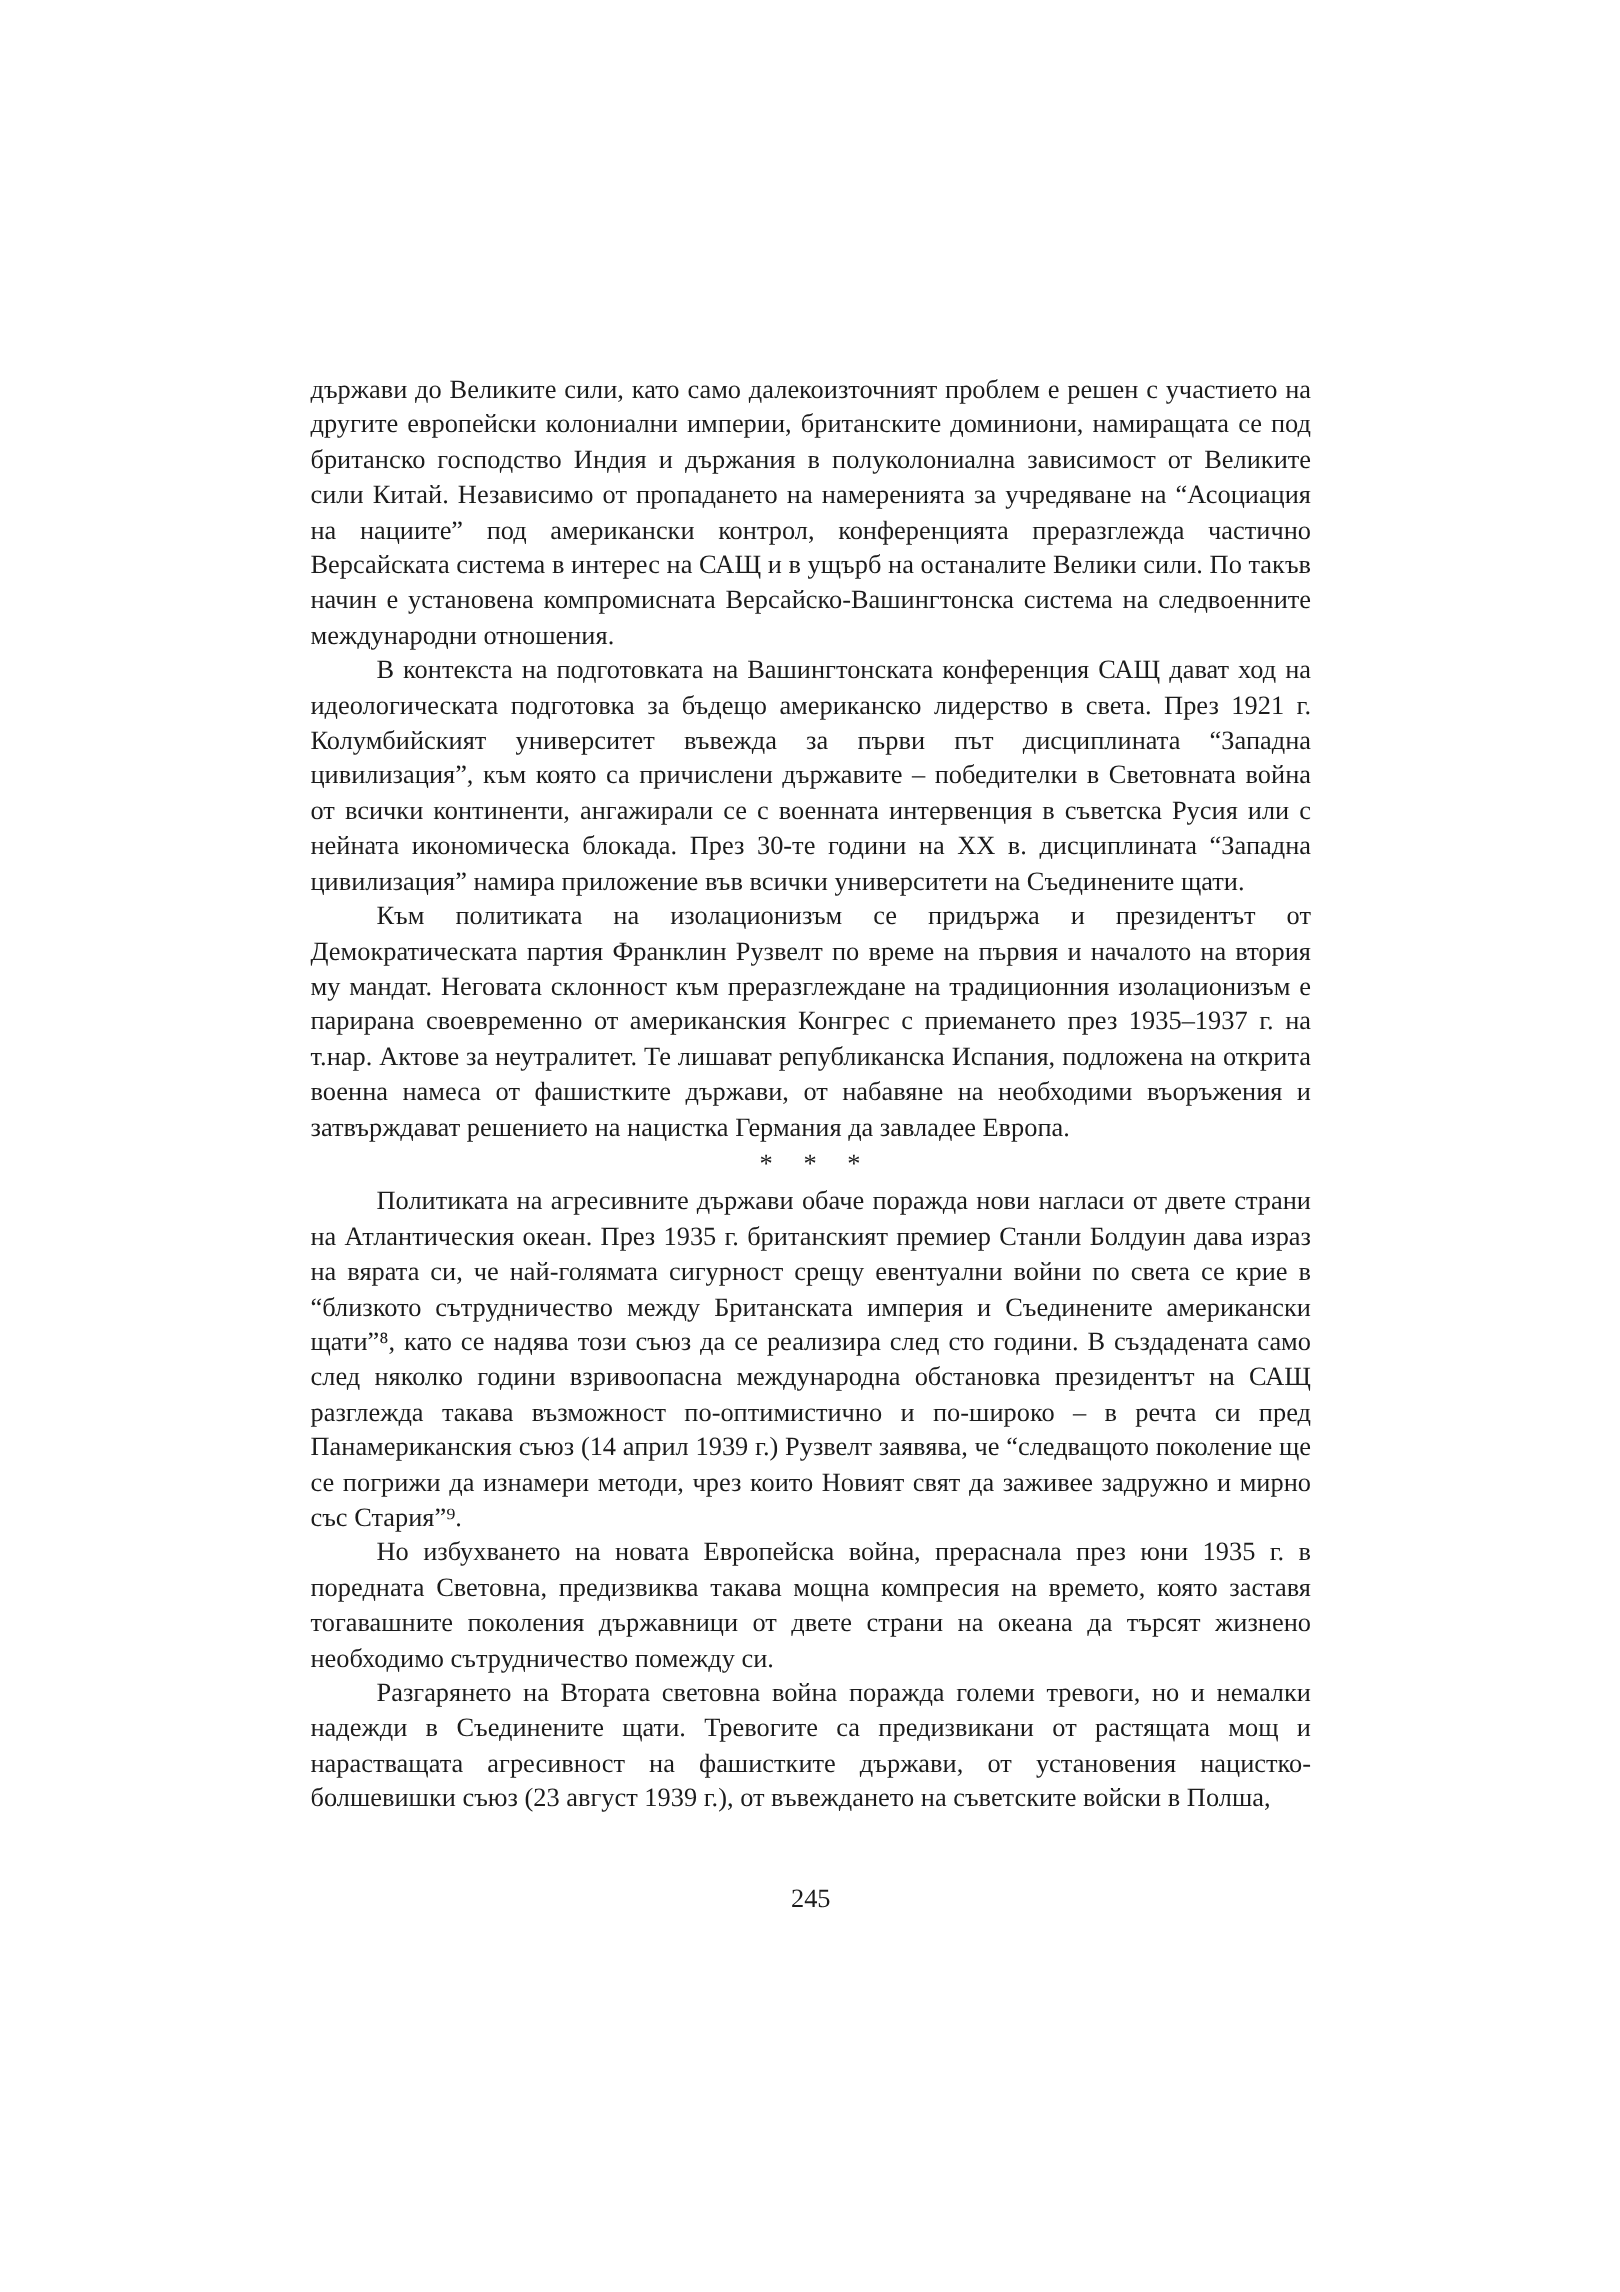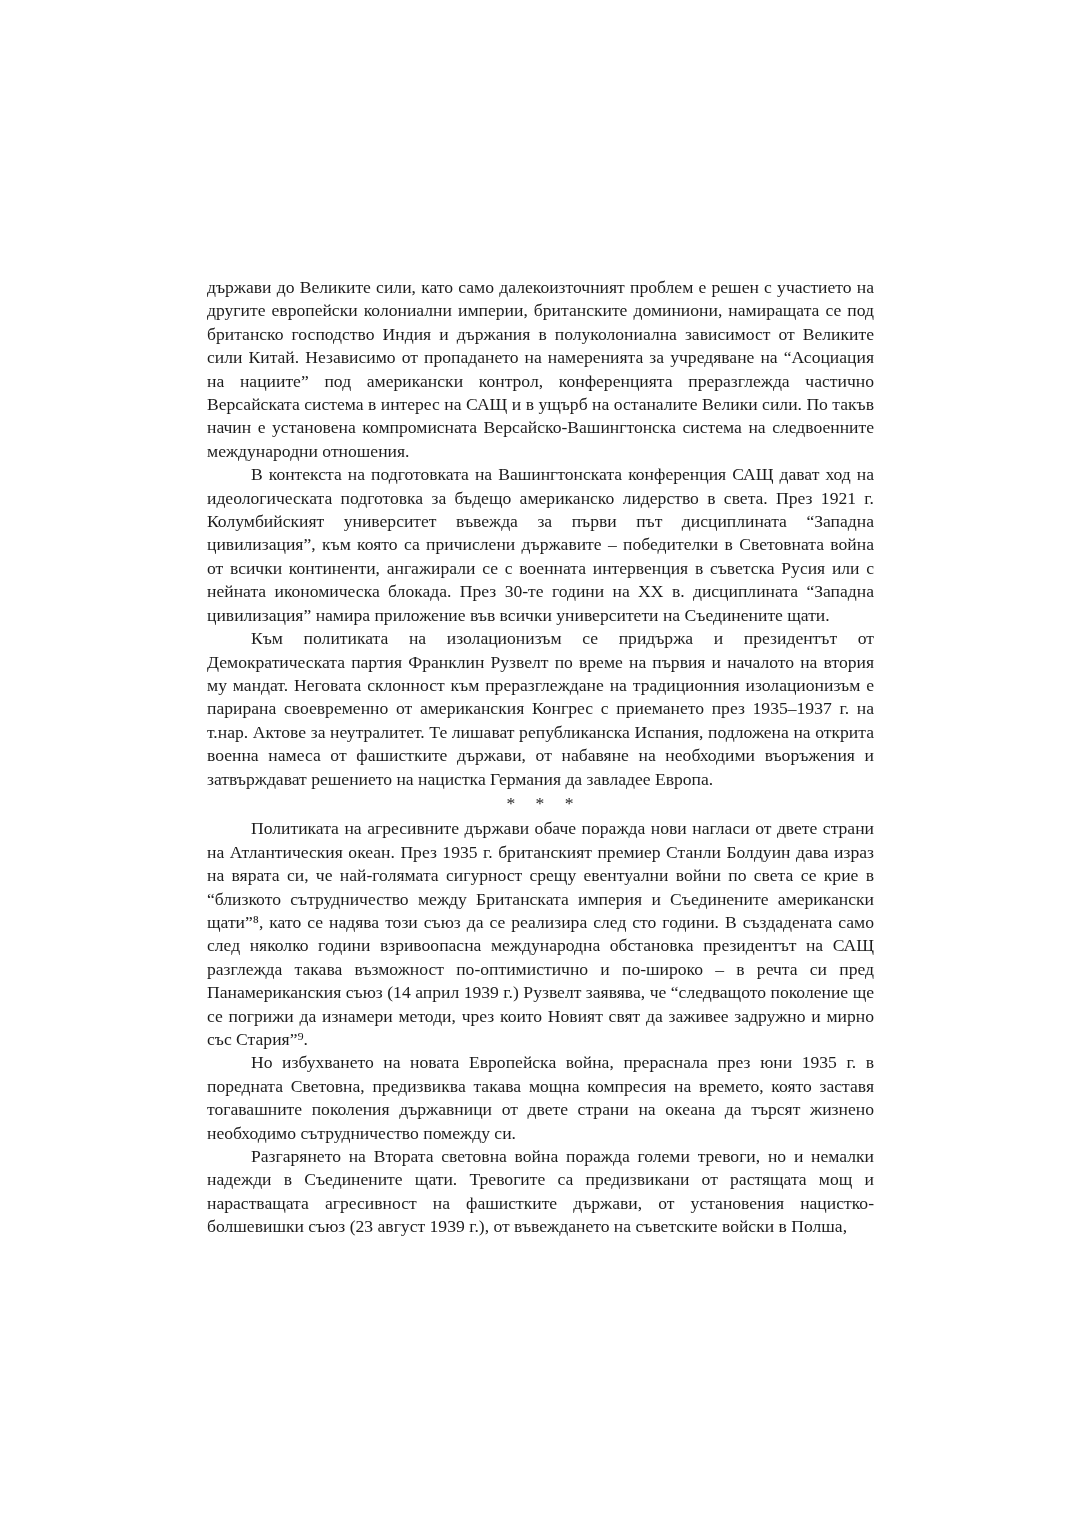--- a/index.html
+++ b/index.html
@@ -17,21 +17,20 @@
     color: #1c1c1c;
   }
   .text-block {
     position: absolute;
     left: 207px;
     top: 248px;
     width: 667px;
     font-size: 17.6px;
     line-height: 23.4px;
     text-align: justify;
-    margin-top: 28px;
   }
   .para {
     margin: 0;
     padding: 0;
     text-indent: 0;
   }
   .para.indent {
     text-indent: 44px;
   }
   .separator {
@@ -59,13 +58,14 @@
 <div class="page">
   <div class="text-block">
       <p class="para">държави до Великите сили, като само далекоизточният проблем е решен с участието на другите европейски колониални империи, британските доминиони, намиращата се под британско господство Индия и държания в полуколониална зависимост от Великите сили Китай. Независимо от пропадането на намеренията за учредяване на “Асоциация на нациите” под американски контрол, конференцията преразглежда частично Версайската система в интерес на САЩ и в ущърб на останалите Велики сили. По такъв начин е установена компромисната Версайско-Вашингтонска система на следвоенните международни отношения.</p>
       <p class="para indent">В контекста на подготовката на Вашингтонската конференция САЩ дават ход на идеологическата подготовка за бъдещо американско лидерство в света. През 1921 г. Колумбийският университет въвежда за първи път дисциплината “Западна цивилизация”, към която са причислени държавите – победителки в Световната война от всички континенти, ангажирали се с военната интервенция в съветска Русия или с нейната икономическа блокада. През 30-те години на ХХ в. дисциплината “Западна цивилизация” намира приложение във всички университети на Съединените щати.</p>
       <p class="para indent">Към политиката на изолационизъм се придържа и президентът от Демократическата партия Франклин Рузвелт по време на първия и началото на втория му мандат. Неговата склонност към преразглеждане на традиционния изолационизъм е парирана своевременно от американския Конгрес с приемането през 1935–1937 г. на т.нар. Актове за неутралитет. Те лишават републиканска Испания, подложена на открита военна намеса от фашистките държави, от набавяне на необходими въоръжения и затвърждават решението на нацистка Германия да завладее Европа.</p>
       <div class="separator">* * *</div>
       <p class="para indent">Политиката на агресивните държави обаче поражда нови нагласи от двете страни на Атлантическия океан. През 1935 г. британският премиер Станли Болдуин дава израз на вярата си, че най-голямата сигурност срещу евентуални войни по света се крие в “близкото сътрудничество между Британската империя и Съединените американски щати”⁸, като се надява този съюз да се реализира след сто години. В създадената само след няколко години взривоопасна международна обстановка президентът на САЩ разглежда такава възможност по-оптимистично и по-широко – в речта си пред Панамериканския съюз (14 април 1939 г.) Рузвелт заявява, че “следващото поколение ще се погрижи да изнамери методи, чрез които Новият свят да заживее задружно и мирно със Стария”⁹.</p>
       <p class="para indent">Но избухването на новата Европейска война, прераснала през юни 1935 г. в поредната Световна, предизвиква такава мощна компресия на времето, която заставя тогавашните поколения държавници от двете страни на океана да търсят жизнено необходимо сътрудничество помежду си.</p>
       <p class="para indent">Разгарянето на Втората световна война поражда големи тревоги, но и немалки надежди в Съединените щати. Тревогите са предизвикани от растящата мощ и нарастващата агресивност на фашистките държави, от установения нацистко-болшевишки съюз (23 август 1939 г.), от въвеждането на съветските войски в Полша,</p>
     </div>
+  <div class="page-number">245</div>
 </div>
 
 </body></html>

